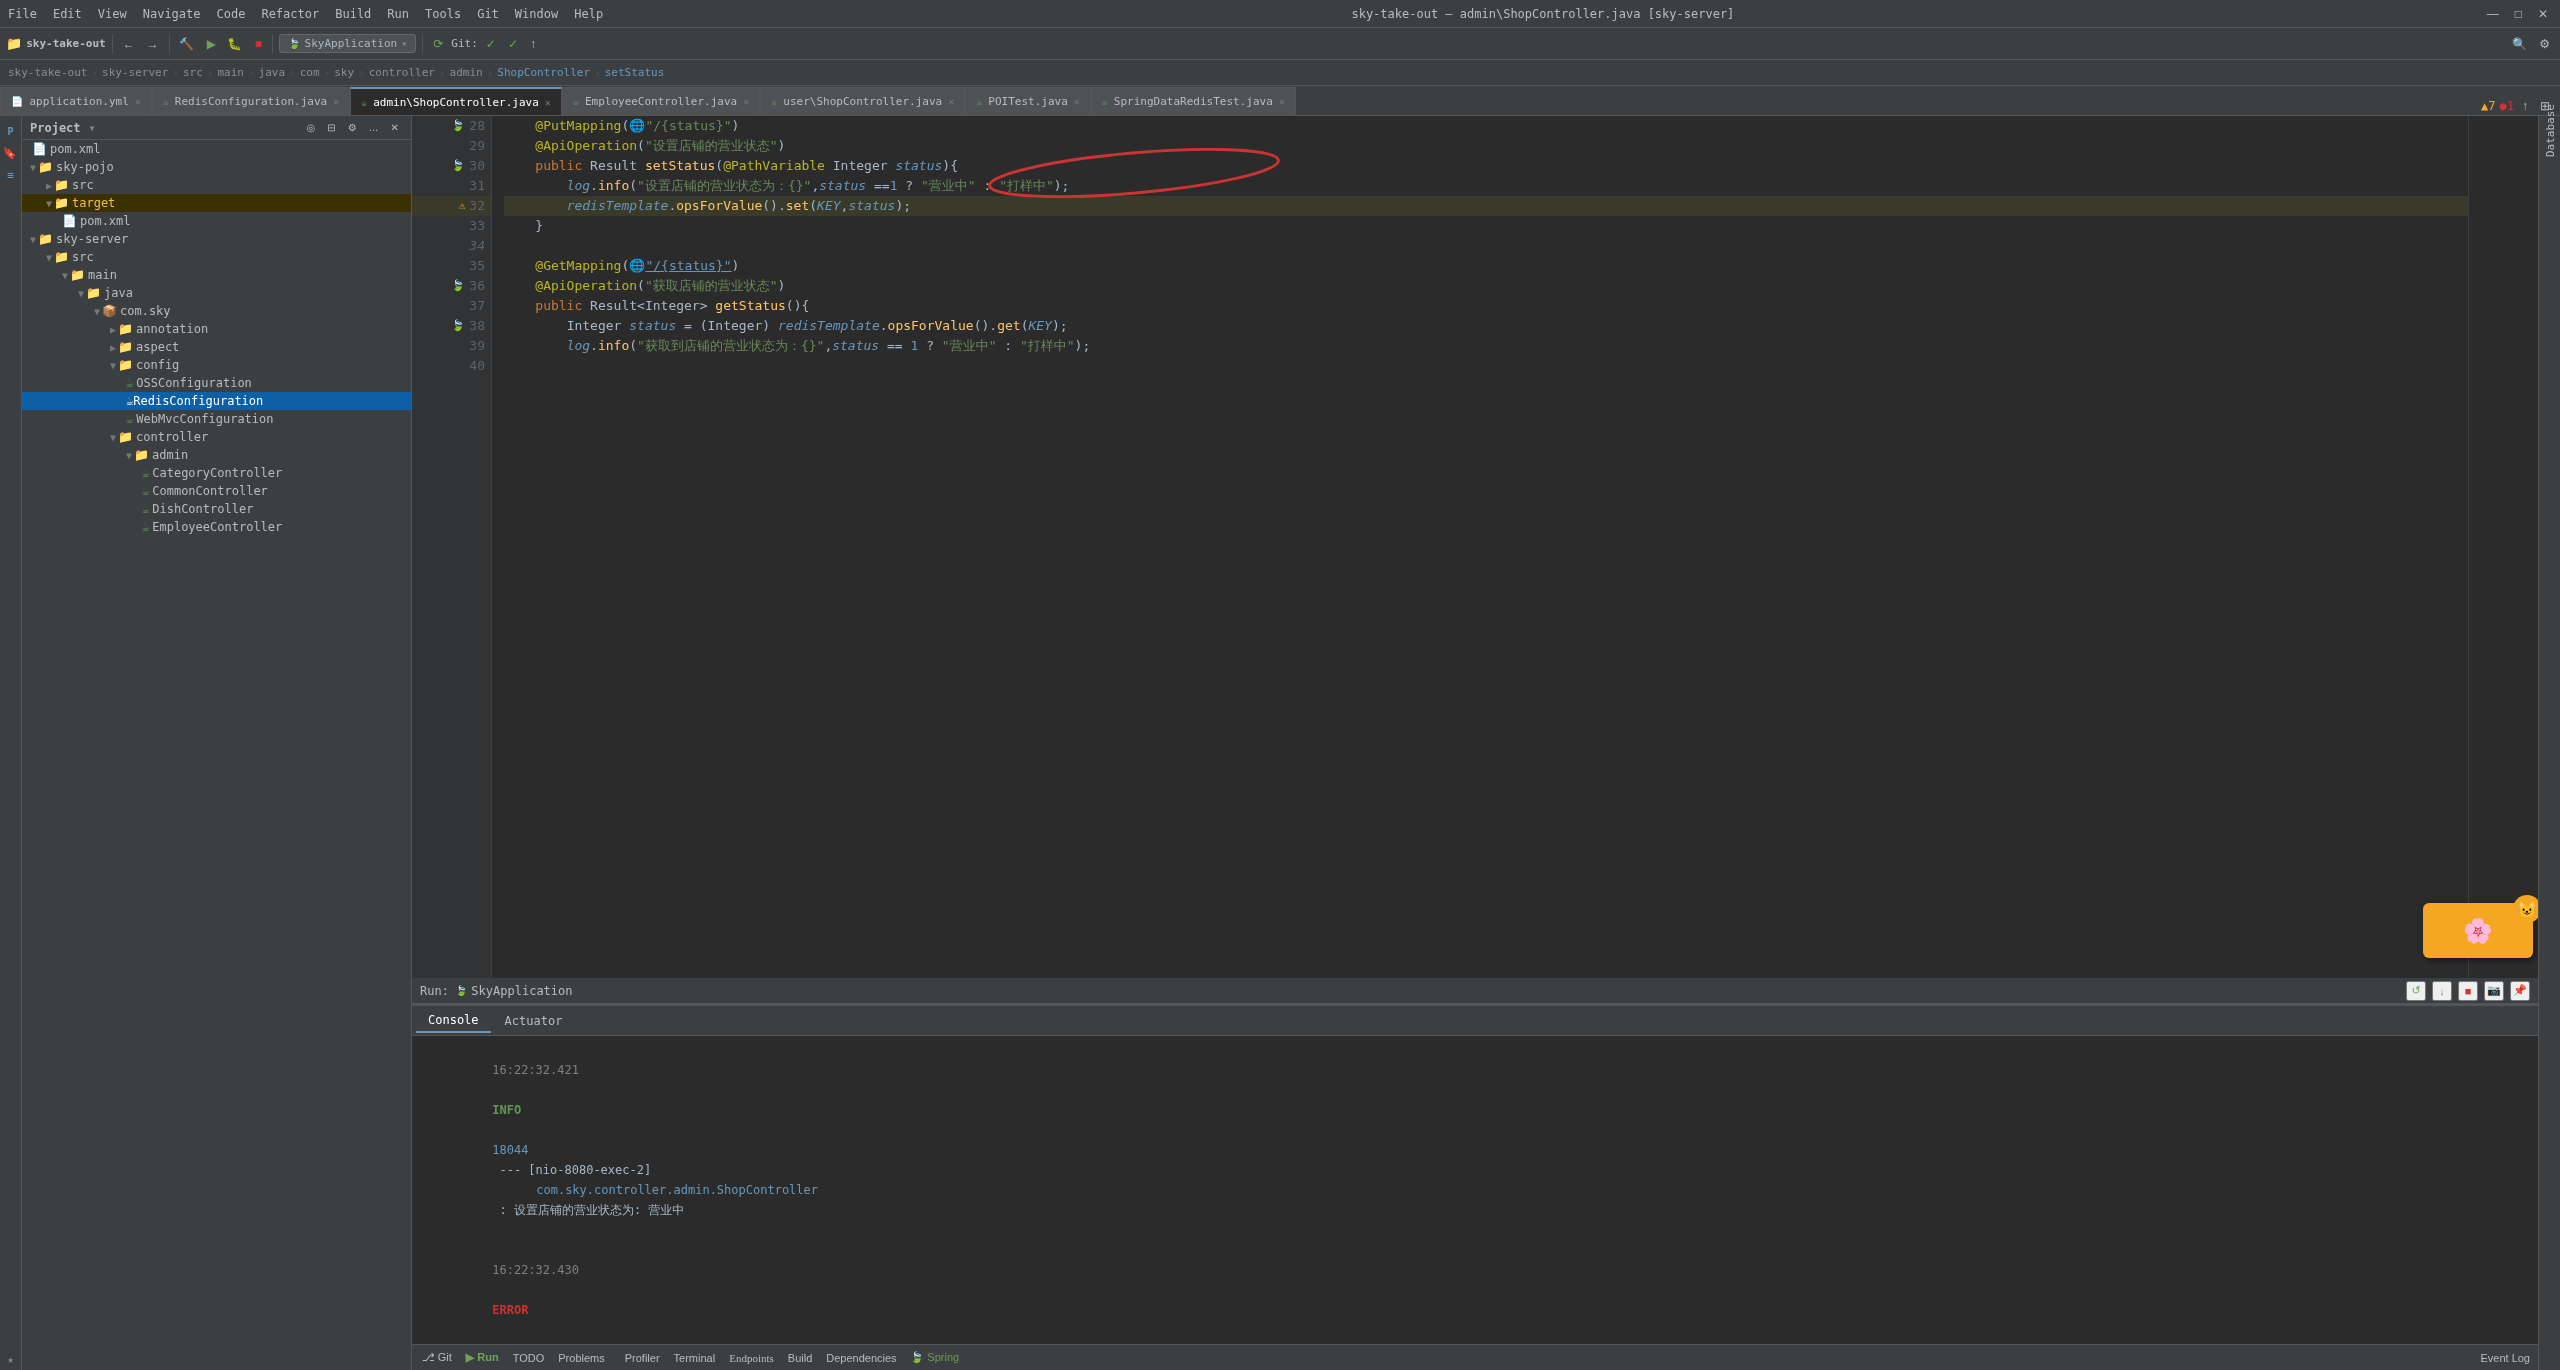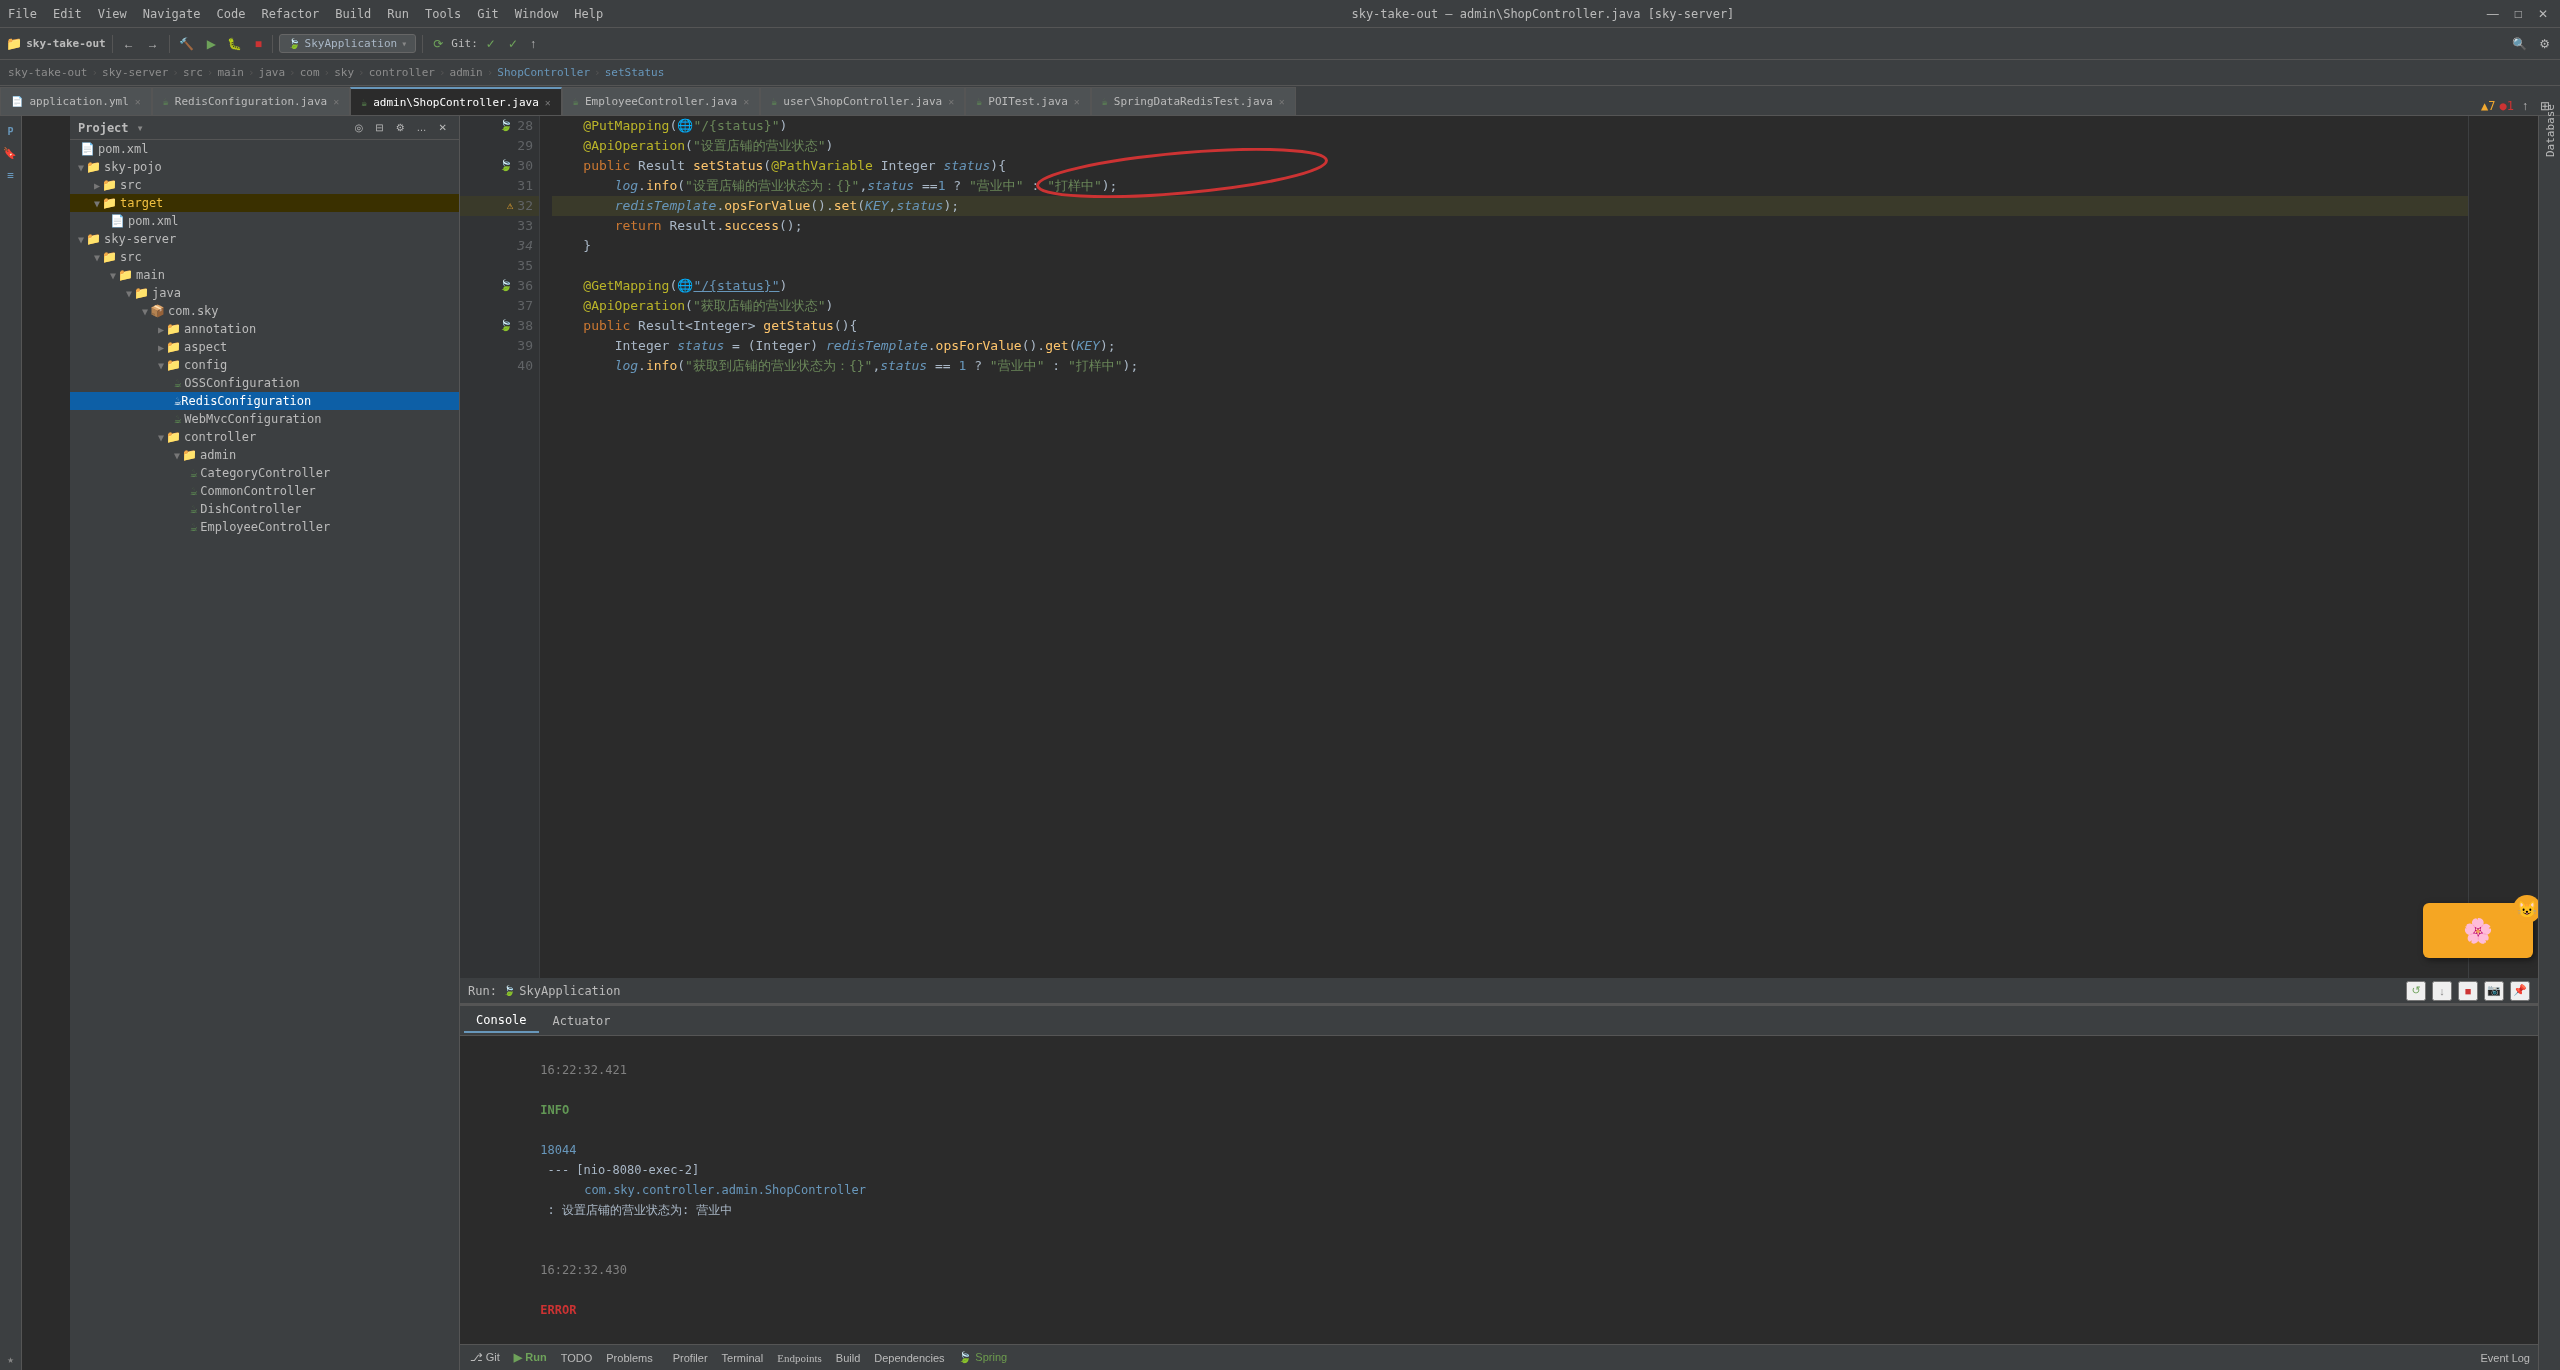--- a/index.html
+++ b/index.html
@@ -97,21 +97,20 @@
     .tab .close-icon { color: #777; font-size: 10px; }
     .tab .file-icon { font-size: 10px; }
 
     
     .sidebar {
       width: 390px;
       background: #3c3f41;
       border-right: 1px solid #555;
       overflow-y: auto;
       flex-shrink: 0;
-      margin-left: 48px;
     }
     .sidebar-header {
       display: flex;
       align-items: center;
       padding: 4px 8px;
       background: #3c3f41;
       color: #bbbbbb;
       font-size: 12px;
       font-weight: bold;
       border-bottom: 1px solid #555;
@@ -559,21 +558,20 @@
               
               <svg style="position:absolute;top:-8px;left:480px;pointer-events:none;" width="300" height="50">
                 <ellipse cx="150" cy="25" rx="145" ry="20" fill="none" stroke="#cc3333" stroke-width="3" transform="rotate(-5 150 25)"></ellipse>
               </svg>
           </div>
 
           <div style="height:20px;white-space:pre;">        <span class="italic-param">log</span>.<span class="fn">info</span>(<span class="str">"设置店铺的营业状态为：{}"</span>,<span class="italic-param">status</span> ==<span class="num">1</span> ? <span class="str">"营业中"</span> : <span class="str">"打样中"</span>);</div>
 
           <div style="height:20px;white-space:pre;background:#3a3a2a;">        <span class="italic-param">redisTemplate</span>.<span class="fn">opsForValue</span>().<span class="fn">set</span>(<span class="italic-param">KEY</span>,<span class="italic-param">status</span>);</div>
 
-          <div style="height:20px;white-space:pre;">        <span class="kw">return</span> <span style="color:#a9b7c6;">Result</span>.<span class="fn">success</span>();</div>
 
           <div style="height:20px;white-space:pre;">    }</div>
 
           <div style="height:20px;white-space:pre;"></div>
 
           <div style="height:20px;white-space:pre;">    <span class="ann">@GetMapping</span>(<span style="color:#a9b7c6;">🌐</span><span class="link-code">"/{status}"</span>)</div>
 
           <div style="height:20px;white-space:pre;">    <span class="ann">@ApiOperation</span>(<span class="str">"获取店铺的营业状态"</span>)</div>
 
           <div style="height:20px;white-space:pre;">    <span class="kw">public</span> <span style="color:#a9b7c6;">Result</span>&lt;<span style="color:#a9b7c6;">Integer</span>&gt; <span class="fn">getStatus</span>(){</div>

